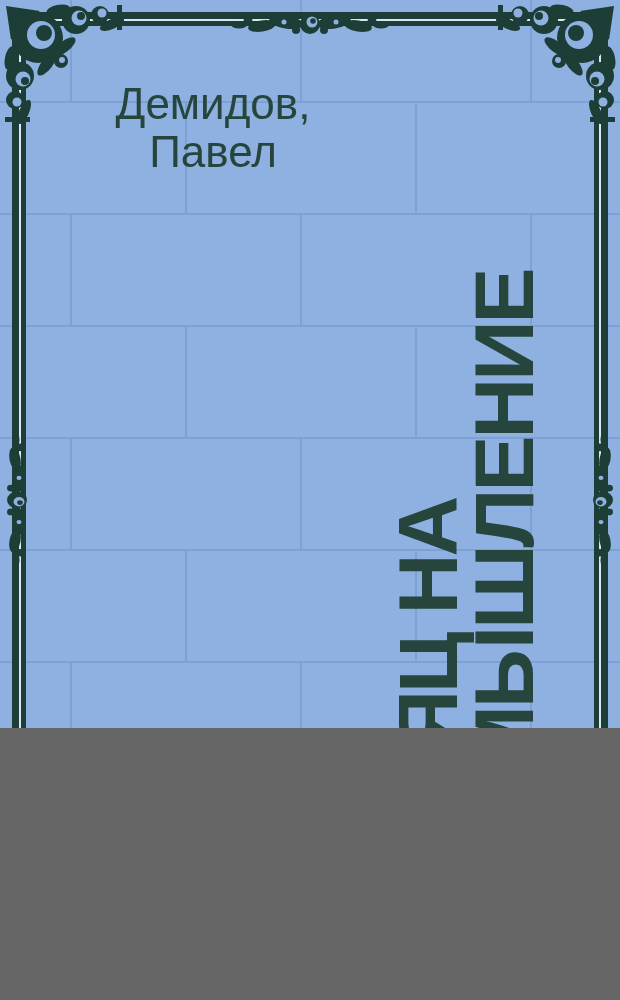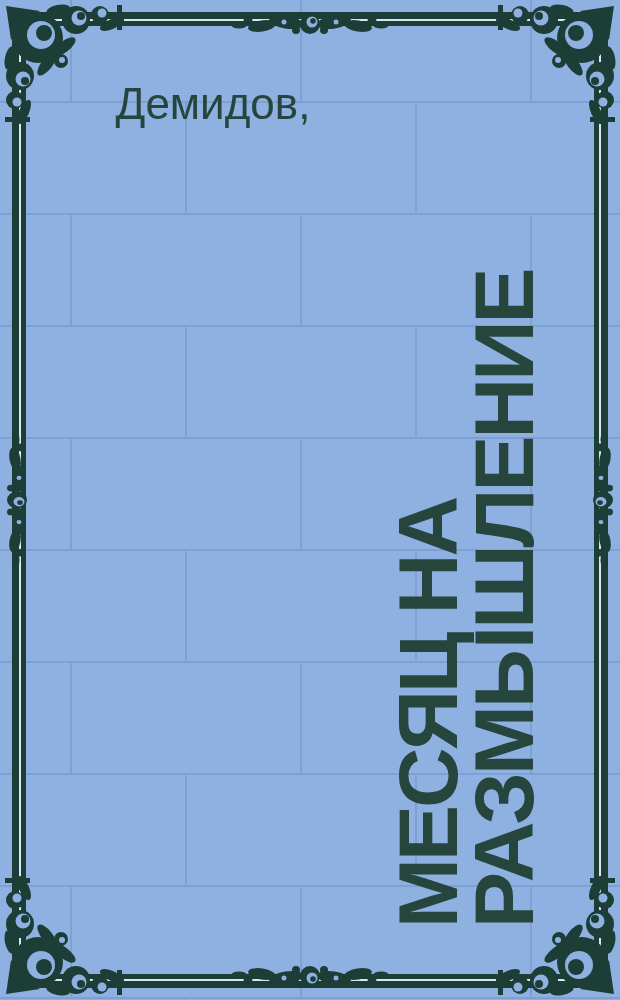--- a/index.html
+++ b/index.html
@@ -6,21 +6,21 @@
     --bg:#8fb1e2;
     --line:#7ea1d4;
     --orn:#1d3e36;
     --ink:#25453d;
     --gap:#d9e5f3;
   }
   html,body{margin:0;padding:0;}
   body{font-family:"Liberation Sans", sans-serif; background:#666;}
   .cover{
     position:relative;
-    width:620px;height:1000px;
+    width:620px;height:728px;
     overflow:hidden;
     background:var(--bg);
   }
   .cover svg.layer{
     position:absolute;left:0;top:0;width:620px;height:1000px;display:block;
   }
   .author{
     position:absolute;
     left:40px;top:80px;width:346px;
     text-align:center;
@@ -137,20 +137,21 @@
     <use href="#corner" x="0" y="0" width="130" height="130" transform="translate(620,1000) scale(-1,-1)"></use>
 
     <use href="#midflor" x="-80" y="-20" width="160" height="40" transform="translate(310,22)"></use>
     <use href="#midflor" x="-80" y="-20" width="160" height="40" transform="translate(310,978) scale(1,-1)"></use>
     <use href="#midflor" x="-80" y="-20" width="160" height="40" transform="translate(19,500) rotate(90) scale(0.85,1)"></use>
     <use href="#midflor" x="-80" y="-20" width="160" height="40" transform="translate(601,500) rotate(90) scale(0.85,-1)"></use>
   </svg>
 
   <div class="author">
     <div>Демидов,</div>
+    <div>Павел</div>
   </div>
 
   <div class="title">
     <div>МЕСЯЦ НА</div>
     <div>РАЗМЫШЛЕНИЕ</div>
   </div>
 
 </div>
 
 </body></html>

